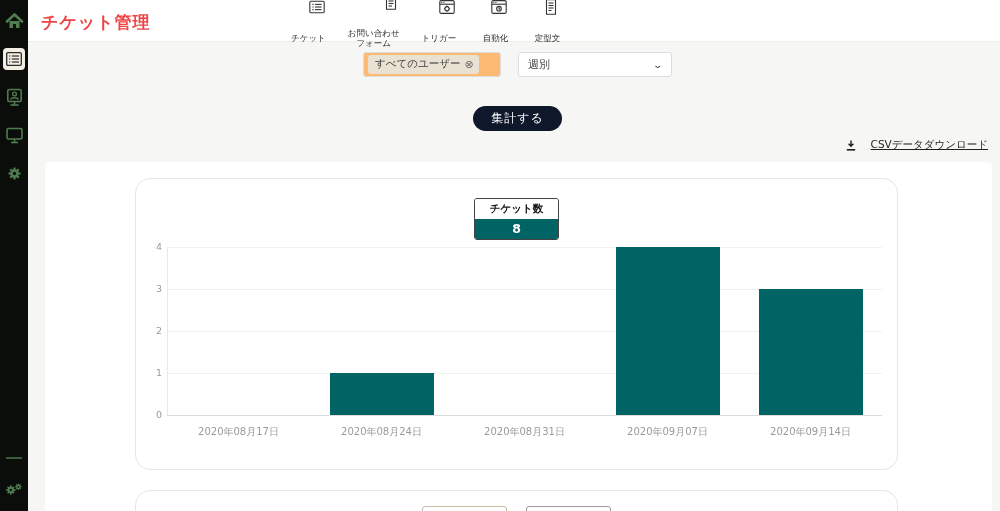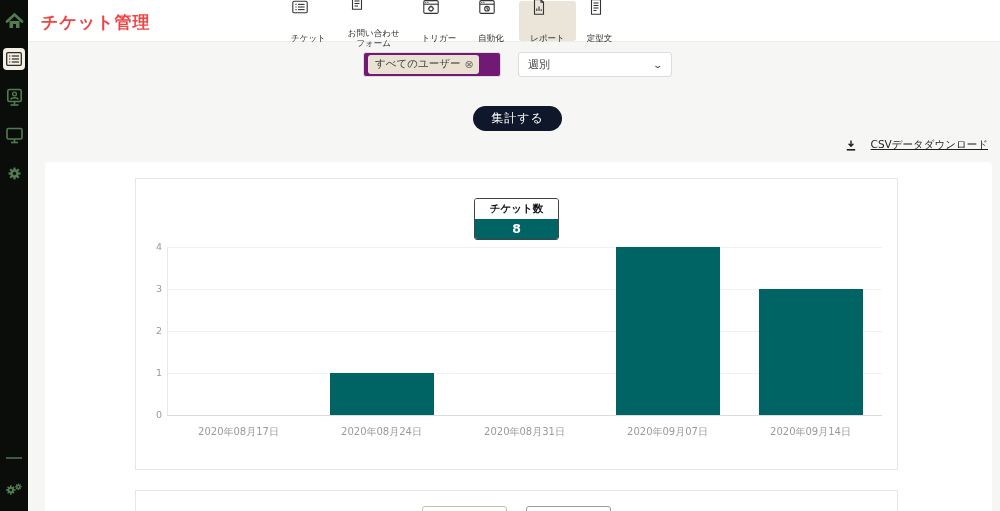--- a/index.html
+++ b/index.html
@@ -11,38 +11,38 @@
   .rail-item { width:22px; height:22px; display:flex; align-items:center; justify-content:center; cursor:pointer; }
   .rail-item.selected { background:#f3efe4; border-radius:4px; }
   .rail-spacer { flex:1; }
   .rail-divider { width:16px; height:2px; background:#3f5a3f; margin-bottom:4px; }
   .rail-bottom { margin-bottom:10px; }
 
   
   .header { position:absolute; left:28px; top:0; width:972px; height:42px; background:#fff; border-bottom:1px solid #ededeb; z-index:4; }
   .page-title { position:absolute; left:13px; top:11px; font-size:17px; font-weight:bold; color:#ef4444; letter-spacing:1px; }
   .nav-tabs { position:absolute; left:252px; top:0; height:42px; display:flex; align-items:stretch; }
-  .nav-tab { display:flex; flex-direction:column; align-items:flex-start; justify-content:center; padding:0 11px; min-width:52px; gap:18px; cursor:pointer; margin:1px 0; border-radius:3px; }
+  .nav-tab { display:flex; flex-direction:column; align-items:flex-end; justify-content:center; padding:0 11px; min-width:52px; gap:18px; cursor:pointer; margin:1px 0; border-radius:3px; }
   .nav-tab.selected { background:#eae5d8; }
   .nav-tab .tab-label { font-size:8.5px; line-height:1.15; color:#2c2c2c; text-align:center; white-space:nowrap; }
 
   
-  .user-filter { position:absolute; left:363px; top:52px; width:138px; height:25px; background:#701a75; border:1px solid #ddd; border-radius:3px; display:flex; align-items:center; padding:0 4px; cursor:text; }
+  .user-filter { position:absolute; left:363px; top:52px; width:138px; height:25px; background:#fdba74; border:1px solid #ddd; border-radius:3px; display:flex; align-items:center; padding:0 4px; cursor:text; }
   .user-tag { background:#e9e2d3; border-radius:3px; font-size:10.5px; color:#3a3a3a; padding:2px 5px 3px 7px; display:flex; align-items:center; gap:4px; }
   .tag-close { color:#6d6d6d; font-size:11px; cursor:pointer; line-height:1; }
   .period-select { position:absolute; left:518px; top:52px; width:154px; height:25px; background:#fff; border:1px solid #ddd; border-radius:3px; display:flex; align-items:center; padding:0 9px; font-size:11px; color:#444; cursor:pointer; }
   .select-chevron { margin-left:auto; font-size:9px; color:#333; transform:scaleX(1.4); }
 
   .aggregate-btn { position:absolute; left:473px; top:106px; width:89px; height:25px; background:#0f172a; border:none; border-radius:13px; color:#fff; font-size:12px; font-weight:normal; font-family:inherit; letter-spacing:1px; cursor:pointer; }
 
   .csv-link { position:absolute; top:138px; right:12px; font-size:10.5px; color:#1f1f1f; text-decoration:underline; display:flex; align-items:center; gap:15px; cursor:pointer; }
 
   
   .panel { position:absolute; left:45px; top:162px; width:947px; height:349px; background:#fff; border-radius:4px 4px 0 0; }
-  .card { position:absolute; background:#fff; border:1px solid #e6e6e4; border-radius:0; }
+  .card { position:absolute; background:#fff; border:1px solid #e6e6e4; border-radius:15px; }
   .card-1 { left:135px; top:178px; width:763px; height:292px; }
   .card-2 { left:135px; top:490px; width:763px; height:60px; display:flex; justify-content:center; gap:19px; padding-top:15px; }
   .legend-stub { width:85px; height:30px; background:#fff; border-radius:3px; }
   .legend-stub.tan  { border:1px solid #c8bda5; }
   .legend-stub.gray { border:1px solid #9c9c9c; }
 
   
   .chart-legend { width:85px; margin:19px auto 0; border:1px solid #434343; border-radius:3px; overflow:hidden; text-align:center; }
   .chart-legend .legend-title { background:#fff; font-size:10.5px; font-weight:bold; color:#111; padding:3px 0; }
   .chart-legend .legend-value { font-size:12.5px; font-weight:bold; color:#fff; padding:2px 0 3px; }
@@ -192,32 +192,20 @@
           <svg width="18" height="18" viewBox="0 0 18 18">
             <rect x="1.8" y="2.6" width="14.4" height="12.8" rx="1.4" fill="none" stroke="#333" stroke-width="1.1"></rect>
             <line x1="1.8" y1="6.2" x2="16.2" y2="6.2" fill="none" stroke="#333" stroke-width="1.1"></line>
             <circle cx="3.8" cy="4.4" r="0.55" fill="#333"></circle>
             <circle cx="5.9" cy="4.4" r="0.55" fill="#333"></circle>
             <circle cx="9" cy="10.7" r="2.3" fill="none" stroke="#333" stroke-width="1.1"></circle>
             <path d="M9 9.3v1.5l1.1.7" fill="none" stroke="#333" stroke-width="1.1"></path>
           </svg>
         </span>
         <div class="tab-label">自動化</div>
-      </div>
-      <div class="nav-tab selected">
-        <span>
-          <svg width="18" height="18" viewBox="0 0 18 18">
-            <path d="M4.5 1.8h6.5l2.5 2.5v12H4.5z" fill="none" stroke="#333" stroke-width="1.1"></path>
-            <path d="M11 1.8v2.5h2.5" fill="none" stroke="#333" stroke-width="1.1"></path>
-            <line x1="6.8" y1="13" x2="6.8" y2="10.5" fill="none" stroke="#333" stroke-width="1.1"></line>
-            <line x1="9" y1="13" x2="9" y2="8.5" fill="none" stroke="#333" stroke-width="1.1"></line>
-            <line x1="11.2" y1="13" x2="11.2" y2="11.2" fill="none" stroke="#333" stroke-width="1.1"></line>
-          </svg>
-        </span>
-        <div class="tab-label">レポート</div>
       </div>
       <div class="nav-tab">
         <span>
           <svg width="18" height="18" viewBox="0 0 18 18">
             <path d="M4.5 1.8h9v14.5h-9z" fill="none" stroke="#333" stroke-width="1.1"></path>
             <line x1="6.5" y1="5" x2="11.5" y2="5" fill="none" stroke="#333" stroke-width="1.1"></line>
             <line x1="6.5" y1="7.5" x2="11.5" y2="7.5" fill="none" stroke="#333" stroke-width="1.1"></line>
             <line x1="6.5" y1="10" x2="11.5" y2="10" fill="none" stroke="#333" stroke-width="1.1"></line>
             <line x1="6.5" y1="12.5" x2="9.5" y2="12.5" fill="none" stroke="#333" stroke-width="1.1"></line>
           </svg>

